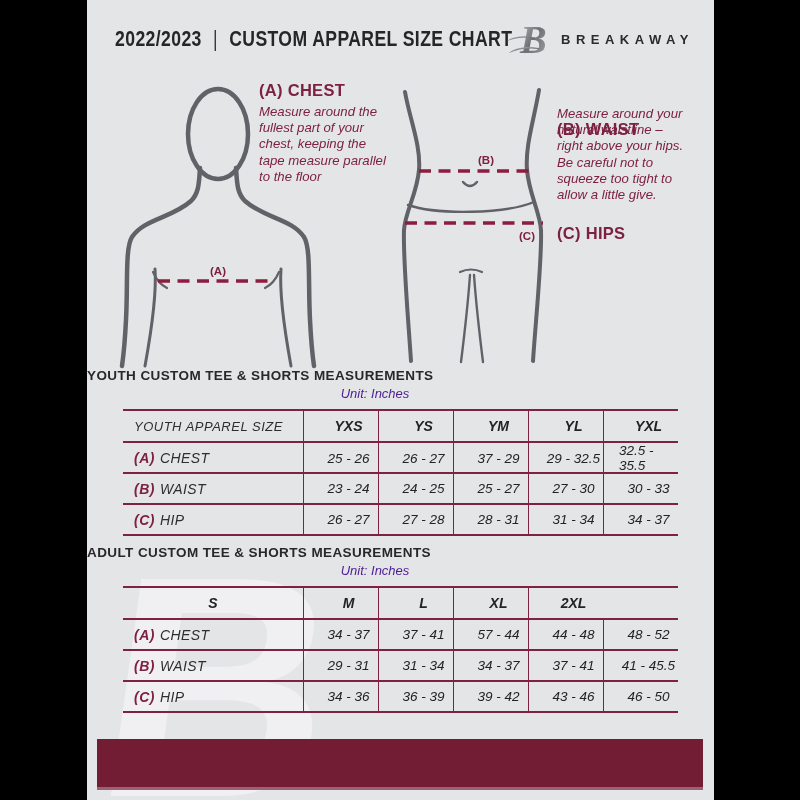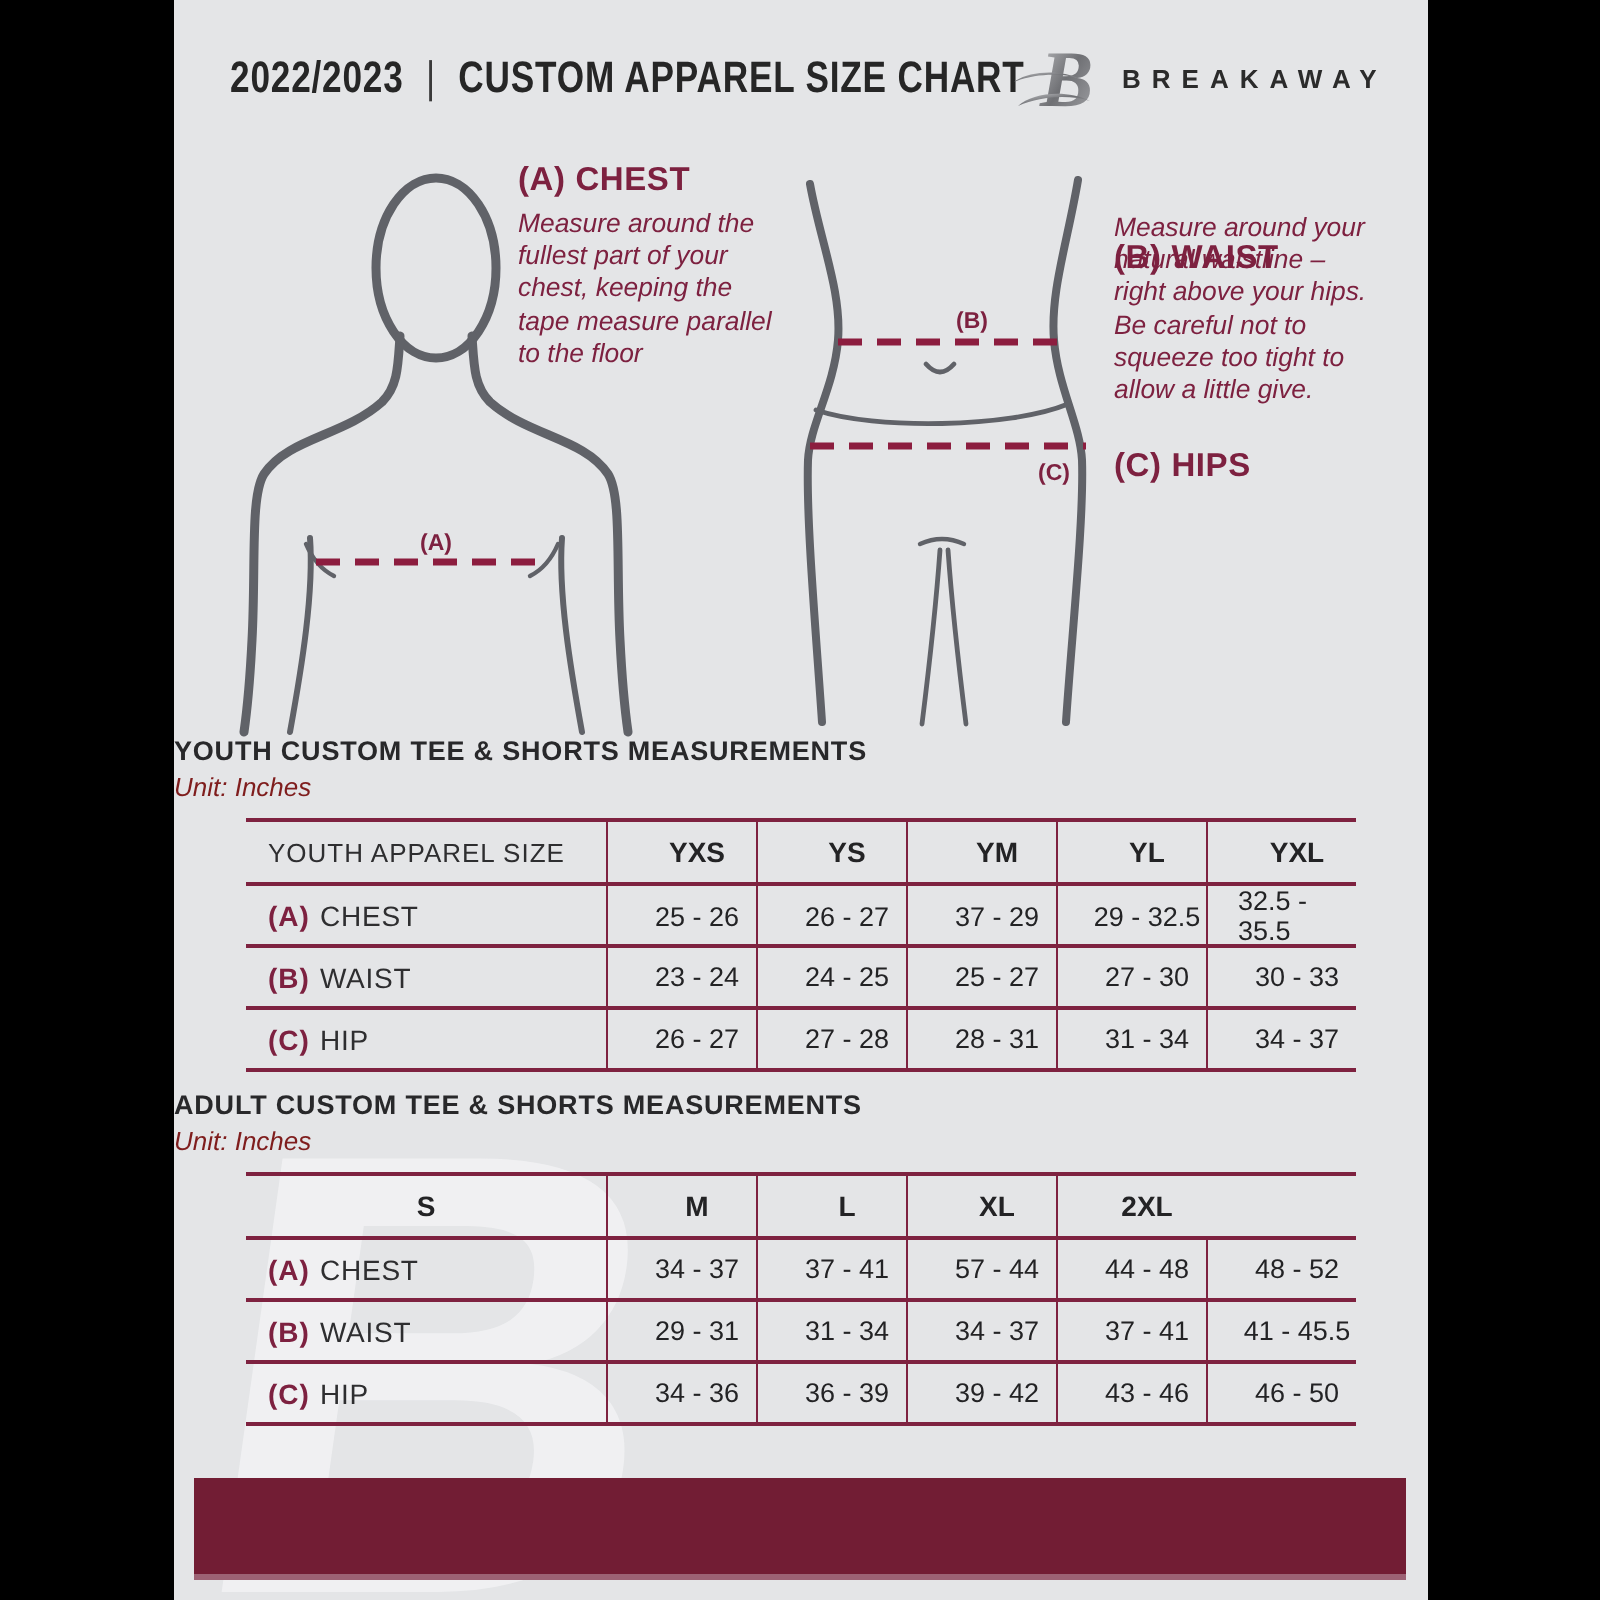--- a/index.html
+++ b/index.html
@@ -31,31 +31,31 @@
   .chest-title { left:172px; top:81px; }
   .chest-desc  { left:172px; top:104px; }
   .waist-title { left:470px; top:95px;margin-top:25px; }
   .waist-desc  { left:470px; top:106px; }
   .hips-title  { left:470px; top:224px; }
   .hips-desc   { left:470px; top:247px; }
 
   
   .sec-title { position:absolute; left:0; width:627px; font-weight:bold;
                font-size:13.5px; letter-spacing:0.4px; color:#28282a; z-index:2; }
-  .sec-unit  { position:absolute; left:0; width:576px; text-align:left; font-style:italic;
-               font-size:13px; color:#7f1d1d; z-index:2; }
+  .sec-unit  { position:absolute; left:0; width:576px; text-align:center; font-style:italic;
+               font-size:13px; color:#4c1d95; z-index:2; }
   .youth-title { top:368px; } .youth-unit { top:386px; }
   .adult-title { top:545px; } .adult-unit { top:563px; }
 
   
   .size-table { position:absolute; left:36px; width:555px; border-bottom:2px solid #7e2240; z-index:2; }
   .youth-table { top:409px; } .adult-table { top:586px; }
   .t-row { display:grid; grid-template-columns:180px repeat(5,1fr); height:29px; border-top:2px solid #7e2240; }
   .t-row.head { height:30px; }
-  .cell { display:flex; align-items:center; justify-content:center; font-size:13.5px; color:#232325; box-sizing:border-box; }
+  .cell { display:flex; align-items:center; justify-content:center; font-size:13.5px; color:#232325; box-sizing:border-box;font-style:italic; }
   .cell + .cell { border-left:1.5px solid #7e2240;padding-left:15px; }
   .cell.label { justify-content:flex-start; padding-left:11px; font-size:13.5px; letter-spacing:0.5px; color:#2e2e30; }
   .head .cell { font-weight:bold; font-size:14px; }
   .head .cell.label { font-weight:normal; font-size:13px; }
   .row-prefix { color:#7d2140; font-weight:bold; margin-right:5px; font-size:14px; }
   .row-name { font-size:14px; letter-spacing:0.4px; }
 
   
   .footer-bar { position:absolute; left:10px; top:739px; width:606px; height:48px; background:#721d34;
                 border-bottom:3px solid #9c6274; z-index:3; }

